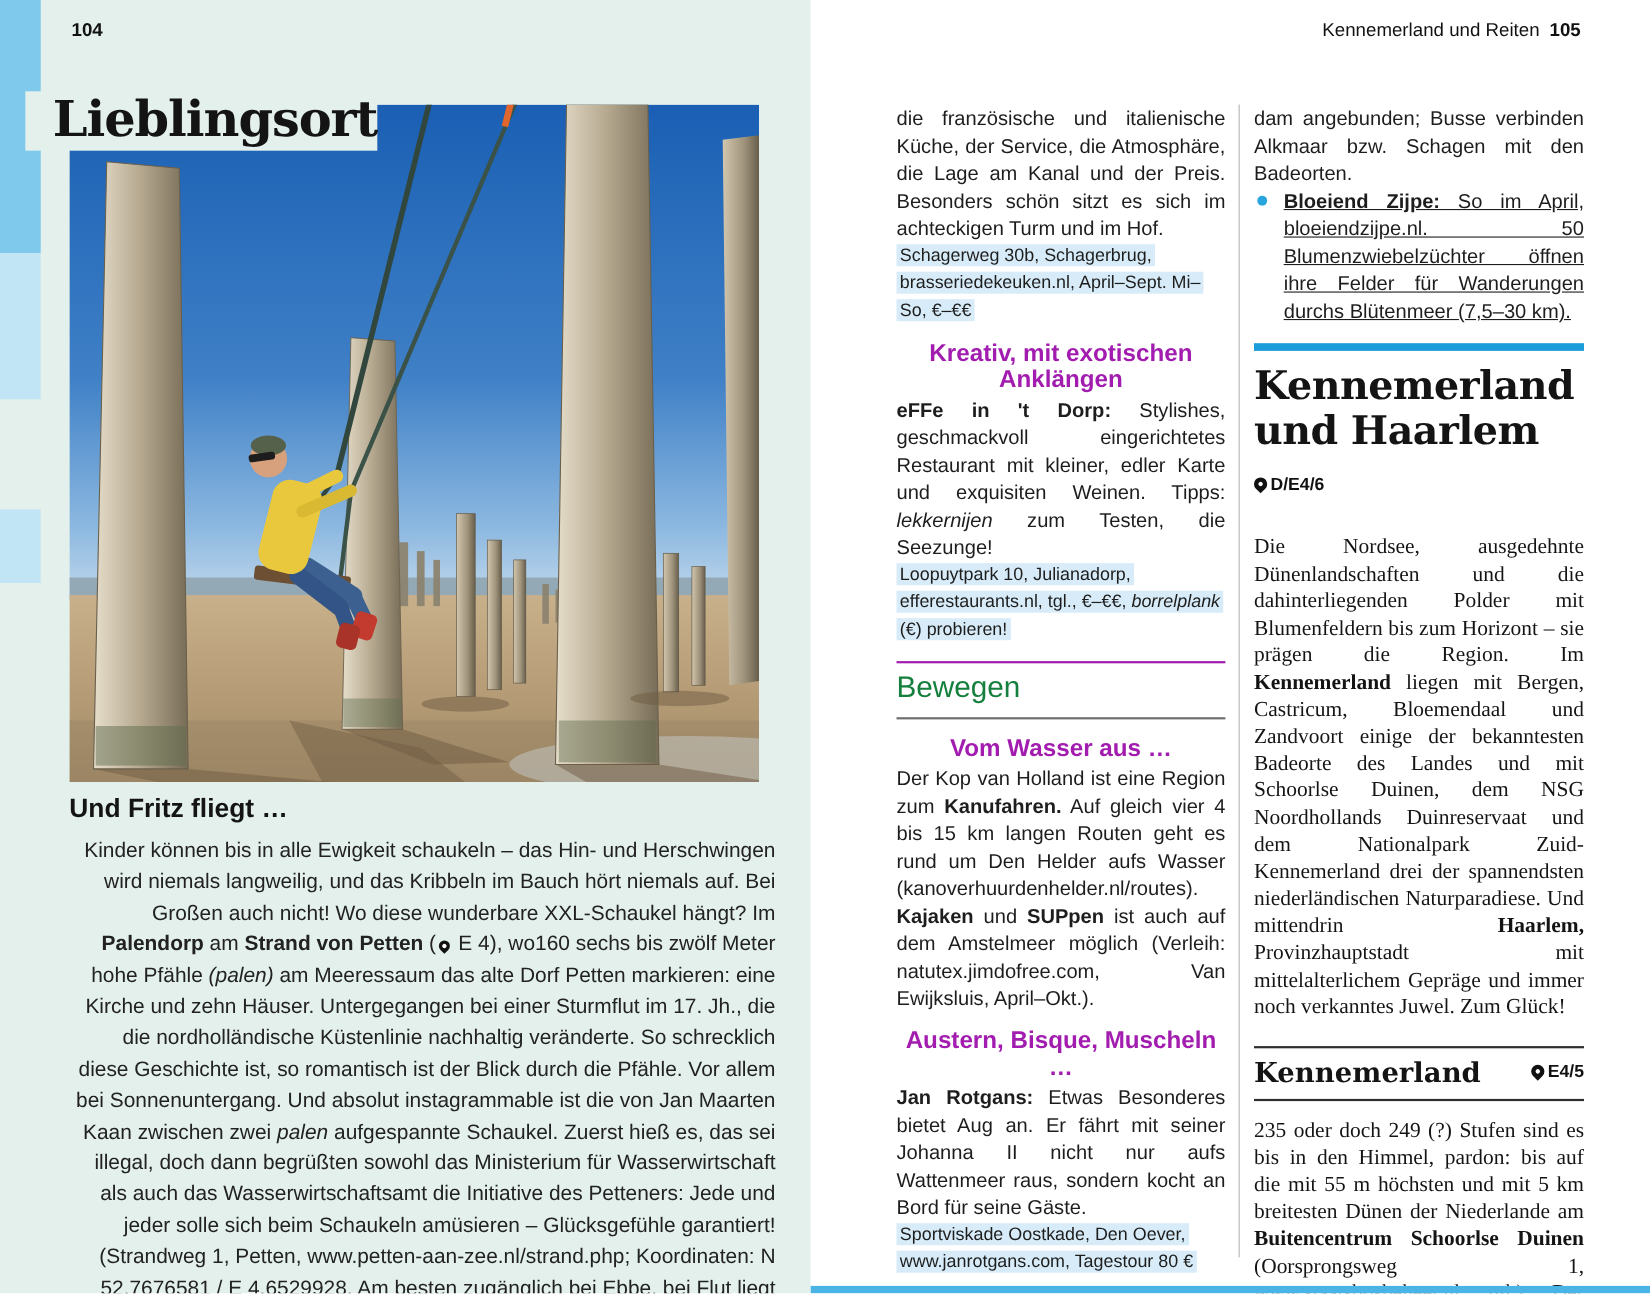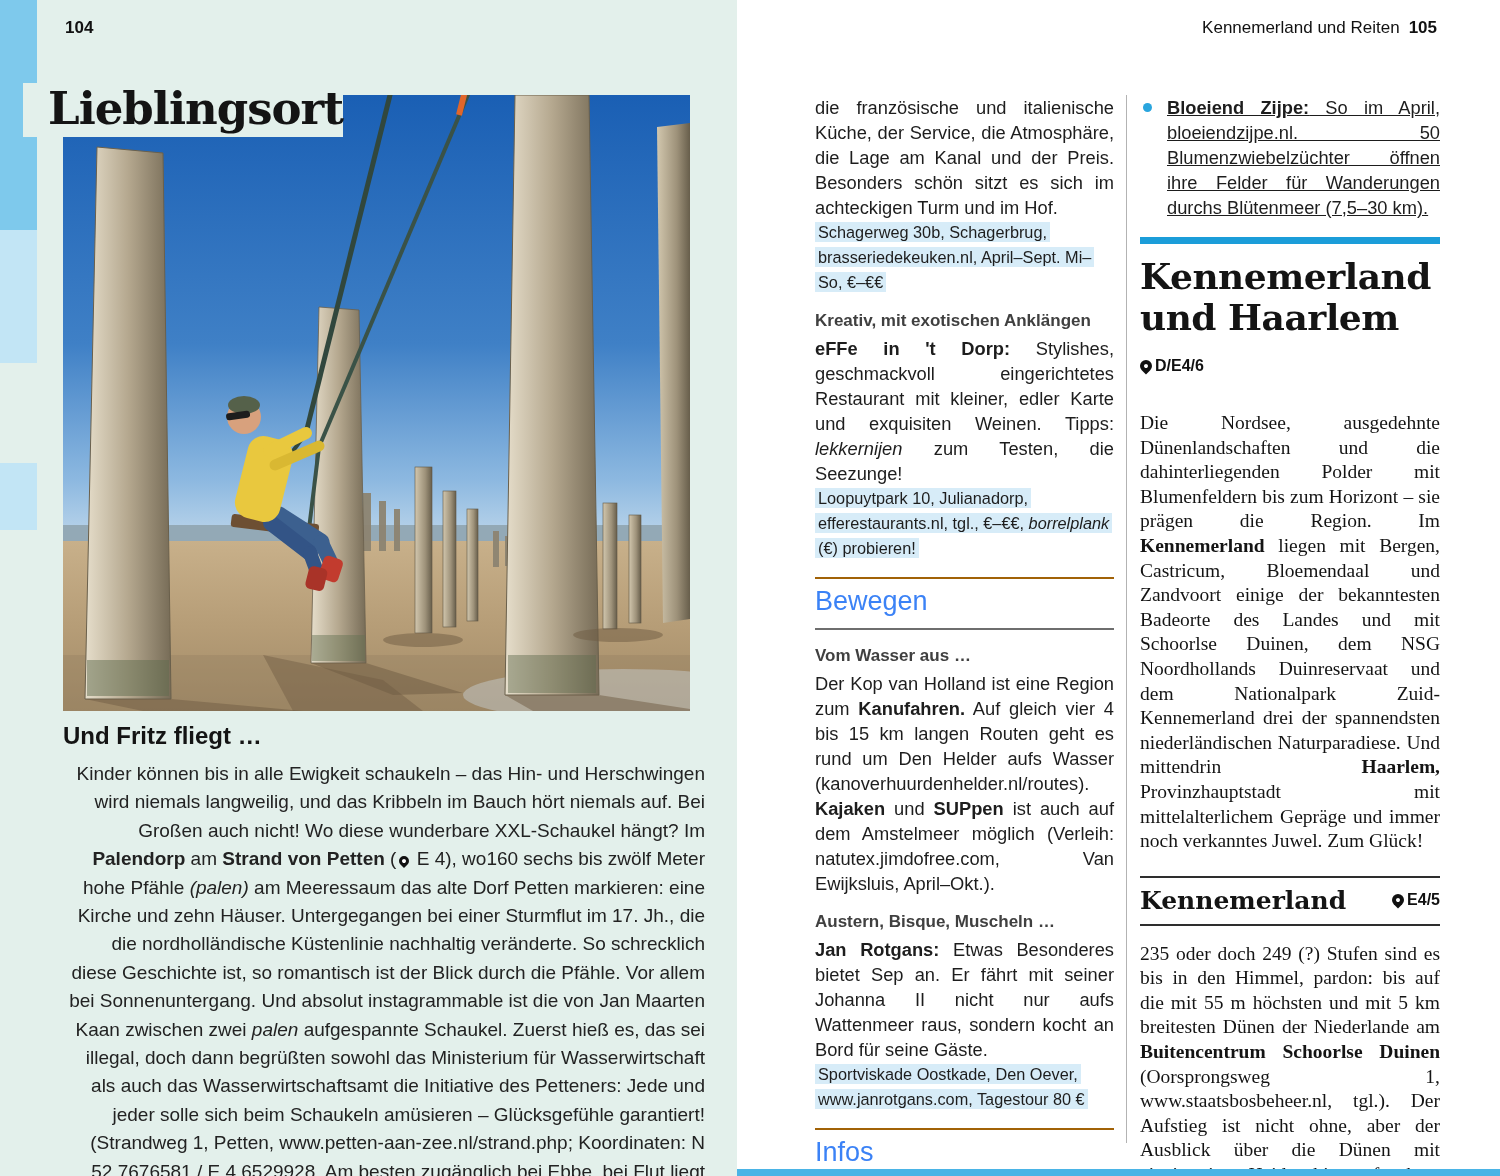--- a/index.html
+++ b/index.html
@@ -25,23 +25,23 @@
   .running-head .num{font-weight:700;margin-left:9px;}
   .col{position:absolute;top:95px;}
   .col1{left:78px;width:299px;}
   .coldivider{position:absolute;left:389px;top:95px;width:1px;height:1048px;background:#b3b3b3;}
   .col2{left:403px;width:300px;}
   .bottom-bar{position:absolute;left:0;bottom:0;width:763px;height:7px;background:#4ab4e6;}
   
   .sans{margin:0;font-size:18.3px;line-height:25px;text-align:justify;color:#1d1d1d;}
   .addr{margin:0;font-size:16.3px;line-height:25px;text-align:left;}
   .addr .hl{background:#d7ecf8;padding:1px 3px;-webkit-box-decoration-break:clone;box-decoration-break:clone;}
-  h3.blue{margin:14px 0 3px 0;font-size:17px;line-height:24px;font-weight:700;color:#404040;}
-  .section-head{margin:16px 0 14px 0;border-top:2px solid #a16207;border-bottom:2px solid #6e6e6e;
-                padding:7px 0 11px 0;font-size:27px;font-weight:400;color:#3b82f6;}
+  h3.blue{margin:14px 0 3px 0;font-size:22px;line-height:24px;font-weight:700;color:#a21caf;text-align:center;}
+  .section-head{margin:16px 0 14px 0;border-top:2px solid #a21caf;border-bottom:2px solid #6e6e6e;
+                padding:7px 0 11px 0;font-size:27px;font-weight:400;color:#15803d;}
   ul.info-list{margin:0;padding:0;list-style:none;text-decoration:underline;}
   ul.info-list li{position:relative;margin:0;padding-left:27px;font-size:18.3px;line-height:25px;text-align:justify;}
   ul.info-list li::before{content:'';position:absolute;left:3px;top:8px;width:9px;height:9px;border-radius:50%;background:#29a5de;}
   
   .chapter-bar{height:7px;background:#1b9dd9;margin:17px 0 12px 0;}
   .chapter{margin:0;font-family:"DejaVu Serif",serif;font-weight:700;font-size:36px;line-height:41px;
            letter-spacing:-0.5px;color:#141414;}
   .mapref{font-family:"Liberation Sans",sans-serif;font-weight:700;font-size:16px;letter-spacing:0;color:#111;white-space:nowrap;}
   .serif{margin:0;font-family:"Liberation Serif",serif;font-size:19.5px;line-height:24.6px;text-align:justify;color:#141414;}
   .serif.intro{margin-top:25px;}
@@ -178,30 +178,31 @@
       <h3 class="blue">Kreativ, mit exotischen Anklängen</h3>
       <p class="sans"><span class="seg-b">eFFe in 't Dorp:</span><span> Stylishes, geschmackvoll eingerichtetes Restaurant mit kleiner, edler Karte und exquisiten Weinen. Tipps: </span><span class="seg-i">lekkernijen</span><span> zum Testen, die Seezunge!</span></p>
       <p class="addr"><span class="hl"><span>Loopuytpark 10, Julianadorp, efferestaurants.nl, tgl., €–€€, </span><span class="seg-i">borrelplank</span><span> (€) probieren!</span></span></p>
 
       <div class="section-head">Bewegen</div>
 
       <h3 class="blue">Vom Wasser aus …</h3>
       <p class="sans"><span>Der Kop van Holland ist eine Region zum </span><span class="seg-b">Kanufahren.</span><span> Auf gleich vier 4 bis 15 km langen Routen geht es rund um Den Helder aufs Wasser (kanoverhuurdenhelder.nl/routes). </span><span class="seg-b">Kajaken</span><span> und </span><span class="seg-b">SUPpen</span><span> ist auch auf dem Amstelmeer möglich (Verleih: natutex.jimdofree.com, Van Ewijksluis, April–Okt.).</span></p>
 
       <h3 class="blue">Austern, Bisque, Muscheln …</h3>
-      <p class="sans"><span class="seg-b">Jan Rotgans:</span><span> Etwas Besonderes bietet Sep an. Er fährt mit seiner Johanna II nicht nur aufs Wattenmeer raus, sondern kocht an Bord für seine Gäste.</span></p>
+      <p class="sans"><span class="seg-b">Jan Rotgans:</span><span> Etwas Besonderes bietet Aug an. Er fährt mit seiner Johanna II nicht nur aufs Wattenmeer raus, sondern kocht an Bord für seine Gäste.</span></p>
       <p class="addr"><span class="hl">Sportviskade Oostkade, Den Oever, www.janrotgans.com, Tagestour 80 €</span></p>
 
       <div class="section-head">Infos</div>
 
     </div>
 
     <div class="coldivider"></div>
 
     <div class="col col2">
+      <p class="sans">dam angebunden; Busse verbinden Alkmaar bzw. Schagen mit den Badeorten.</p>
       <ul class="info-list">
         <li><span class="seg-b">Bloeiend Zijpe:</span><span> So im April, bloeiendzijpe.nl. 50 Blumenzwiebelzüchter öffnen ihre Felder für Wanderungen durchs Blütenmeer (7,5–30 km).</span></li>
       </ul>
 
       <div class="chapter-bar"></div>
       <h1 class="chapter"><span>Kennemerland</span><br><span>und Haarlem</span>&nbsp;<span class="mapref"><span class="pin"></span><span>D/E4/6</span></span></h1>
 
       <p class="serif intro"><span>Die Nordsee, ausgedehnte Dünenlandschaften und die dahinterliegenden Polder mit Blumenfeldern bis zum Horizont – sie prägen die Region. Im </span><span class="seg-b">Kennemerland</span><span> liegen mit Bergen, Castricum, Bloemendaal und Zandvoort einige der bekanntesten Badeorte des Landes und mit Schoorlse Duinen, dem NSG Noordhollands Duinreservaat und dem Nationalpark Zuid-Kennemerland drei der spannendsten niederländischen Naturparadiese. Und mittendrin </span><span class="seg-b">Haarlem,</span><span> Provinzhauptstadt mit mittelalterlichem Gepräge und immer noch verkanntes Juwel. Zum Glück!</span></p>
 
       <div class="sub-head">

